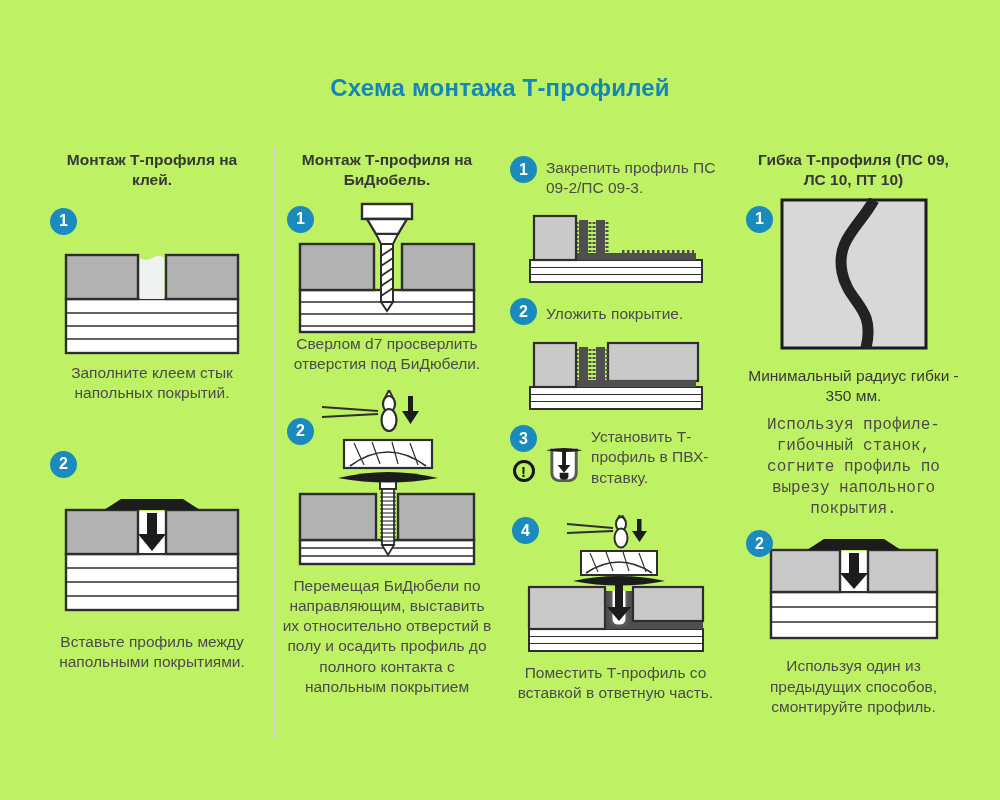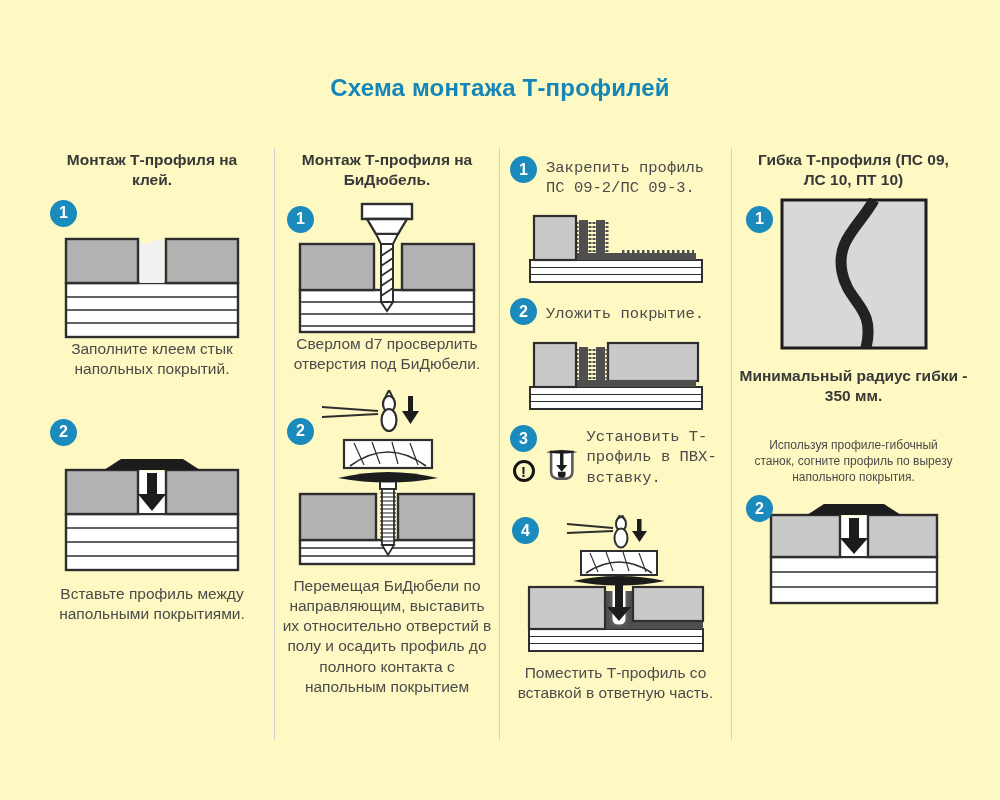--- a/index.html
+++ b/index.html
@@ -3,37 +3,37 @@
 <meta charset="utf-8">
 <style>
   * { box-sizing: border-box; }
   html, body { margin: 0; padding: 0; }
   body {
     width: 1000px; height: 800px;
     background: #ffffff;
     font-family: "Liberation Sans", sans-serif;
     color: #4b4b4b;
   }
-  .page { position: relative; width: 1000px; height: 800px; overflow: hidden; background:#fef9c3; }
+  .page { position: relative; width: 1000px; height: 800px; overflow: hidden; background:#bef264; }
 
   .title {
     position: absolute; top: 74px; left: 0; width: 100%;
     text-align: center;
     font-size: 24px; font-weight: bold;
     color: #1586b8;
     letter-spacing: 0.2px;
   }
 
   .columns {
     position: absolute; top: 148px; left: 30px;
     width: 945px; height: 592px;
     display: flex;
   }
   .col { padding: 0 6px; display: flex; flex-direction: column; align-items: center; }
-  .col-1 { width: 245px; border-right: 1px solid #cfcfcf; }
+  .col-1 { width: 245px; border-right: 1px solid #cfcfcf; gap: 8px; }
   .col-2 { width: 225px; border-right: 1px solid #cfcfcf; }
   .col-3 { width: 232px; border-right: 1px solid #cfcfcf; }
   .col-4 { width: 243px; }
 
   .col-header {
     font-size: 15.5px; font-weight: bold; color: #383838;
     text-align: center; line-height: 1.28; margin-top: 2px;
   }
   .col-1 .col-header { max-width: 175px; }
   .col-2 .col-header { max-width: 175px; }
@@ -51,21 +51,21 @@
     width: 22px; height: 22px; border-radius: 50%;
     border: 3px solid #141414; color: #141414;
     font-size: 15px; font-weight: bold;
     display: flex; align-items: center; justify-content: center;
     flex: 0 0 auto;
   }
 
   .caption {
     font-size: 15.5px; line-height: 1.3; text-align: center; color: #4b4b4b;
   }
-  .caption.bold { font-weight: bold; color: #383838; }
+  .caption.bold { font-weight: normal; color: #383838; }
 
   
   .col-1 .badge.self { align-self: flex-start; margin-left: 14px; }
   .badge-1a { margin-top: 10px; }
   .svg-a { margin-top: 10px; }
   .cap-1a { max-width: 205px; }
   .badge-1b { margin-top: 40px; }
   .svg-b { margin-top: 8px; }
   .cap-1b { margin-top: 12px; max-width: 195px; }
 
@@ -73,37 +73,37 @@
   .step-wrap { position: relative; width: 100%; display: flex; justify-content: center; }
   .step-wrap .badge.abs { position: absolute; left: 6px; top: 4px; }
   .step-2a { margin-top: 12px; }
   .cap-2a { max-width: 218px; }
   .step-2b { margin-top: 16px; }
   .step-2b .badge.abs { top: 28px; }
   .cap-2b { margin-top: 10px; max-width: 212px; }
 
   
   .inline-step { display: flex; gap: 9px; align-items: flex-start; width: 100%; padding-left: 4px; }
-  .inline-step .txt { font-size: 15.5px; line-height: 1.3; text-align: left; padding-top: 2px; font-family: Liberation Mono, monospace; }
+  .inline-step .txt { font-size: 15.5px; line-height: 1.3; text-align: left; padding-top: 2px; }
   .step-3a { margin-top: 8px; }
   .svg-e { margin-top: 10px; }
   .step-3b { margin-top: 14px; align-items: center; }
   .step-3b .txt { padding-top: 4px; }
   .svg-f { margin-top: 10px; }
   .step-3c { margin-top: 14px; }
   .badge-stack { display: flex; flex-direction: column; align-items: center; gap: 8px; }
   .step-3d { margin-top: 10px; position: relative; width: 100%; display: flex; justify-content: center; }
   .step-3d .badge.abs { position: absolute; left: 6px; top: 2px; }
   .cap-3d { margin-top: 10px; max-width: 210px; }
 
   
   .step-4a { margin-top: 8px; position: relative; width: 100%; display: flex; justify-content: center; }
   .step-4a .badge.abs { position: absolute; left: 8px; top: 8px; }
   .cap-4a { margin-top: 16px; max-width: 235px; }
-  .par-4 { margin-top: 32px; max-width: 205px; font-size: 12px; line-height: 1.32; text-align: center; }
+  .par-4 { margin-top: 9px; max-width: 205px; font-size: 16px; line-height: 1.32; text-align: center; font-family: Liberation Mono, monospace; }
   .step-4b { margin-top: 14px; position: relative; width: 100%; display: flex; justify-content: center; }
   .step-4b .badge.abs { position: absolute; left: 8px; top: -4px; }
   .cap-4b { margin-top: 14px; max-width: 220px; }
 
   svg { display: block; }
 </style>
 </head>
 <body>
 
 <div class="page">
@@ -361,16 +361,17 @@
           <rect x="2" y="16" width="69" height="42" fill="#c9c9c9" stroke="#2e2e2e" stroke-width="2.4"></rect>
           <rect x="99" y="16" width="69" height="42" fill="#c9c9c9" stroke="#2e2e2e" stroke-width="2.4"></rect>
           <polygon points="38,16 55,5 115,5 132,16" fill="#1c1c1c"></polygon>
           <g>
             <rect x="80" y="19" width="10" height="20" fill="#1c1c1c"></rect>
             <polygon points="71,39 99,39 85,55" fill="#1c1c1c"></polygon>
           </g>
         </svg>
       </div>
 
+      <div class="caption cap-4b">Используя один из предыдущих способов, смонтируйте профиль.</div>
     </div>
 
   </div>
 </div>
 
 </body></html>

